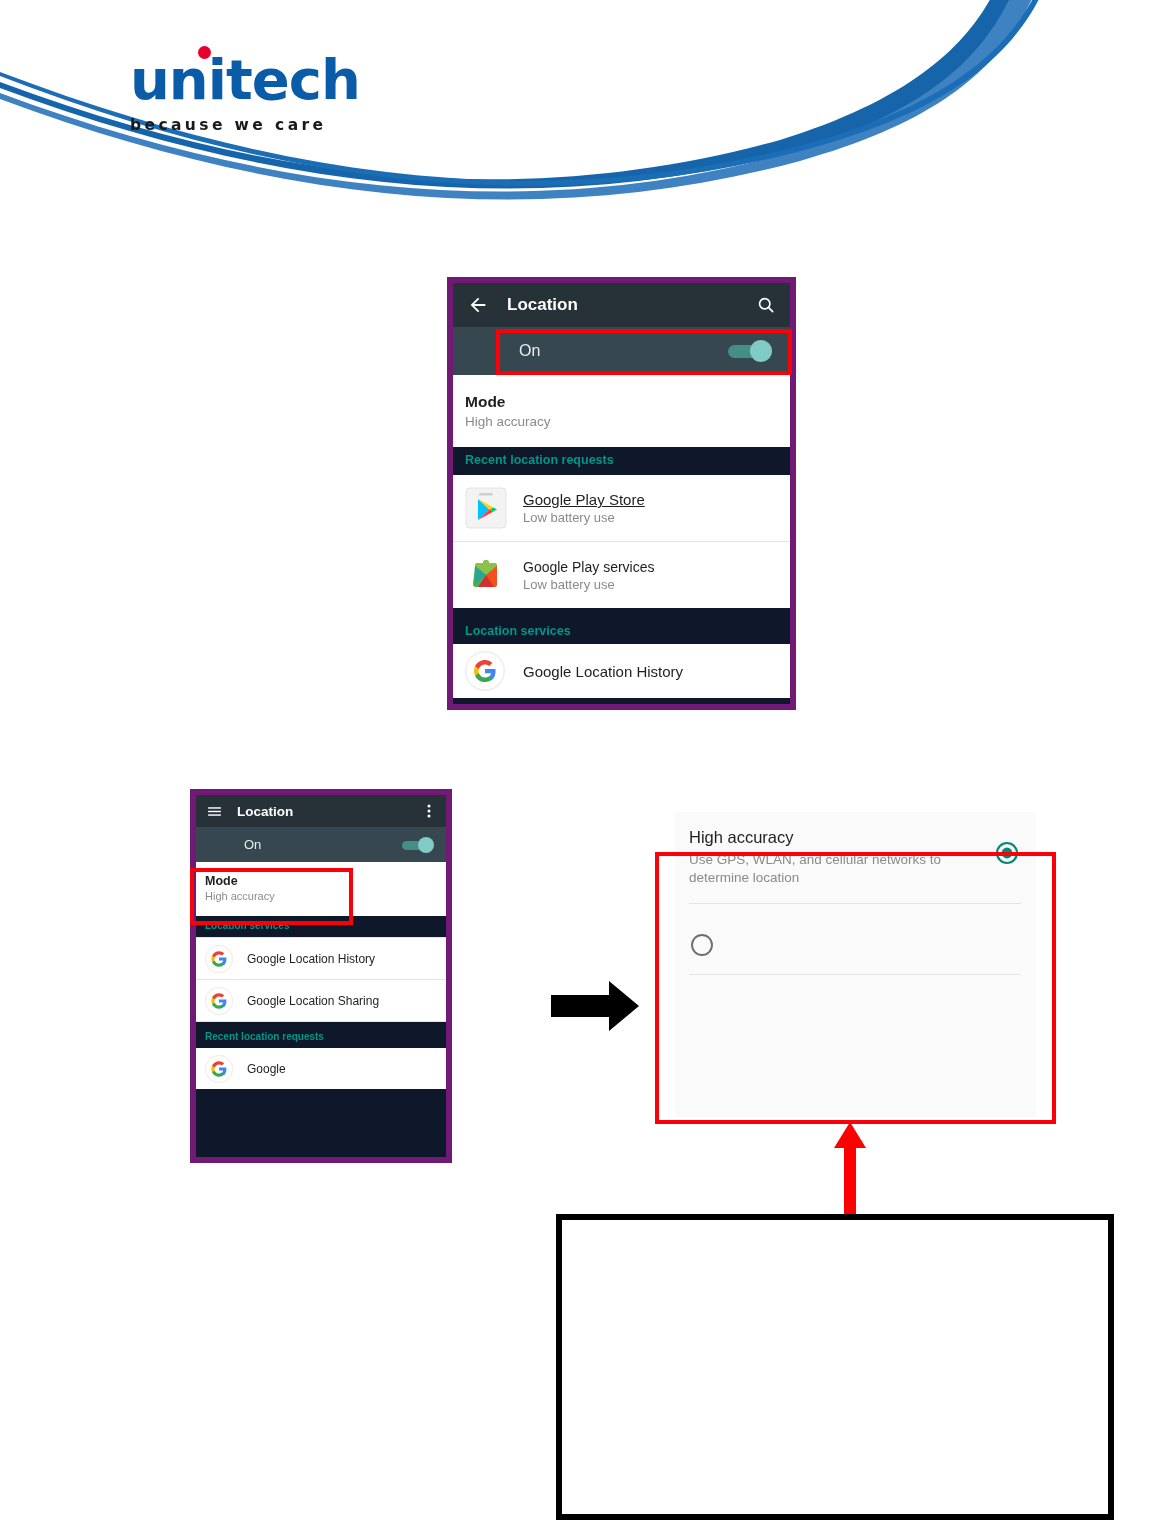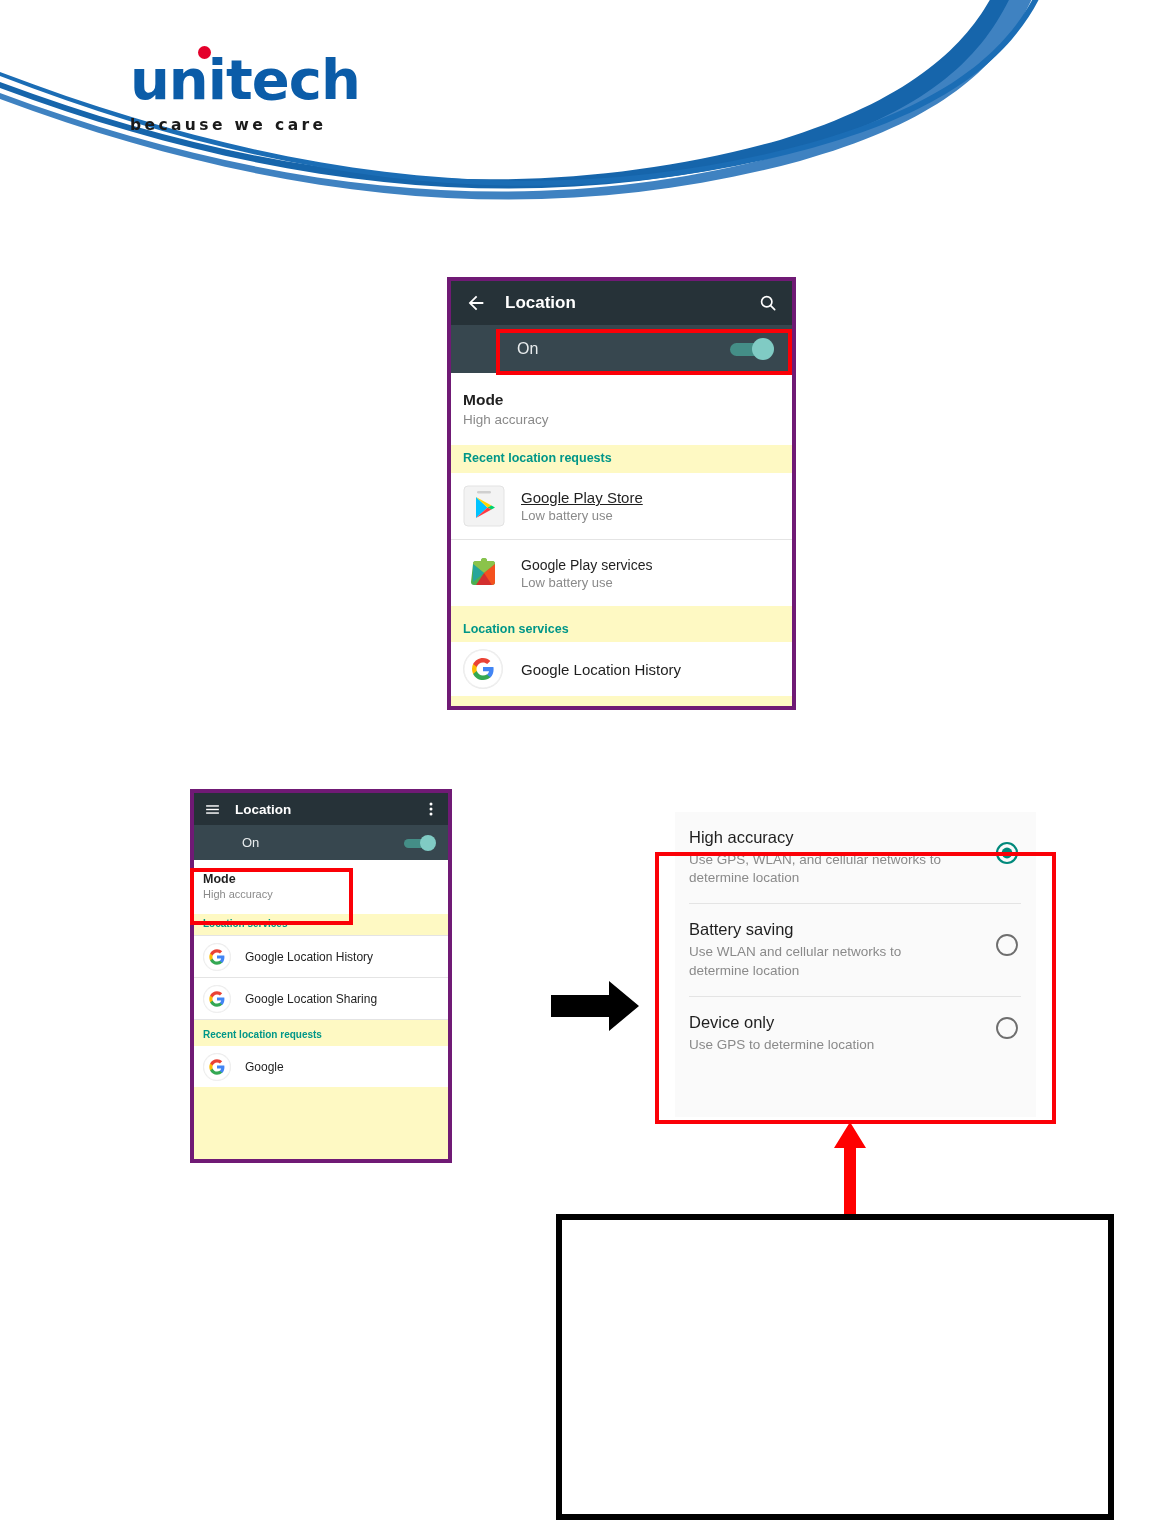--- a/index.html
+++ b/index.html
@@ -32,21 +32,21 @@
   .logo-tag {
     font-family: "DejaVu Sans", sans-serif;
     font-size: 15.5px;
     font-weight: 600;
     letter-spacing: 3.4px;
     color:#1a1a1a;
     margin-top: 8px;
   }
 
   
-  .shot { position:absolute; background:#fef9c3; border:4px solid #701a75; overflow:hidden; }
+  .shot { position:absolute; background:#0f172a; border:6px solid #701a75; overflow:hidden; }
   .bar {
     background:#263238; color:#ffffff;
     display:flex; align-items:center;
   }
   .bar .title { font-weight:700; color:#fff; }
   .onbar {
     background:#37474f; color:#e8eced;
     display:flex; align-items:center; justify-content:space-between;
   }
   .toggle {
@@ -284,43 +284,28 @@
       <span class="ic" style="width:26px;height:26px;margin-top:12px;flex:none;">
         <svg width="26" height="26" viewBox="0 0 26 26">
           <circle cx="13" cy="13" r="10" fill="none" stroke="#00897b" stroke-width="2.2"></circle>
           <circle cx="13" cy="13" r="5.4" fill="#00897b"></circle>
         </svg>
       </span>
     </div>
     <div class="sep" style="width:92%; margin-left:14px;"></div>
 
     <div class="row" style="padding:16px 16px 16px 14px; background:#fafafa; justify-content:space-between; align-items:flex-start;">
-      <span style="display:flex;flex-direction:column; max-width:276px;">
-        <span class="primary" style="font-size:16.5px;">Battery saving</span>
-        <span class="secondary" style="font-size:13.5px; margin-top:4px; line-height:1.35;">Use WLAN and cellular networks to determine location</span>
-      </span>
       <span class="ic" style="width:26px;height:26px;margin-top:12px;flex:none;">
         <svg width="26" height="26" viewBox="0 0 26 26">
           <circle cx="13" cy="13" r="10" fill="none" stroke="#6e6e6e" stroke-width="1.9"></circle>
         </svg>
       </span>
     </div>
     <div class="sep" style="width:92%; margin-left:14px;"></div>
 
-    <div class="row" style="padding:16px 16px 16px 14px; background:#fafafa; justify-content:space-between; align-items:flex-start;">
-      <span style="display:flex;flex-direction:column; max-width:276px;">
-        <span class="primary" style="font-size:16.5px;">Device only</span>
-        <span class="secondary" style="font-size:13.5px; margin-top:4px; line-height:1.35;">Use GPS to determine location</span>
-      </span>
-      <span class="ic" style="width:26px;height:26px;margin-top:2px;flex:none;">
-        <svg width="26" height="26" viewBox="0 0 26 26">
-          <circle cx="13" cy="13" r="10" fill="none" stroke="#6e6e6e" stroke-width="1.9"></circle>
-        </svg>
-      </span>
-    </div>
   </div>
 
   <div class="redbox" style="left:655px; top:852px; width:401px; height:272px;"></div>
 
   <div class="red-arrow" style="left:833px; top:1122px; width:34px; height:96px;">
     <svg width="34" height="96" viewBox="0 0 34 96">
       <path d="M17 0 L33 26 L23 26 L23 96 L11 96 L11 26 L1 26 Z" fill="#ff0000"></path>
     </svg>
   </div>
 

